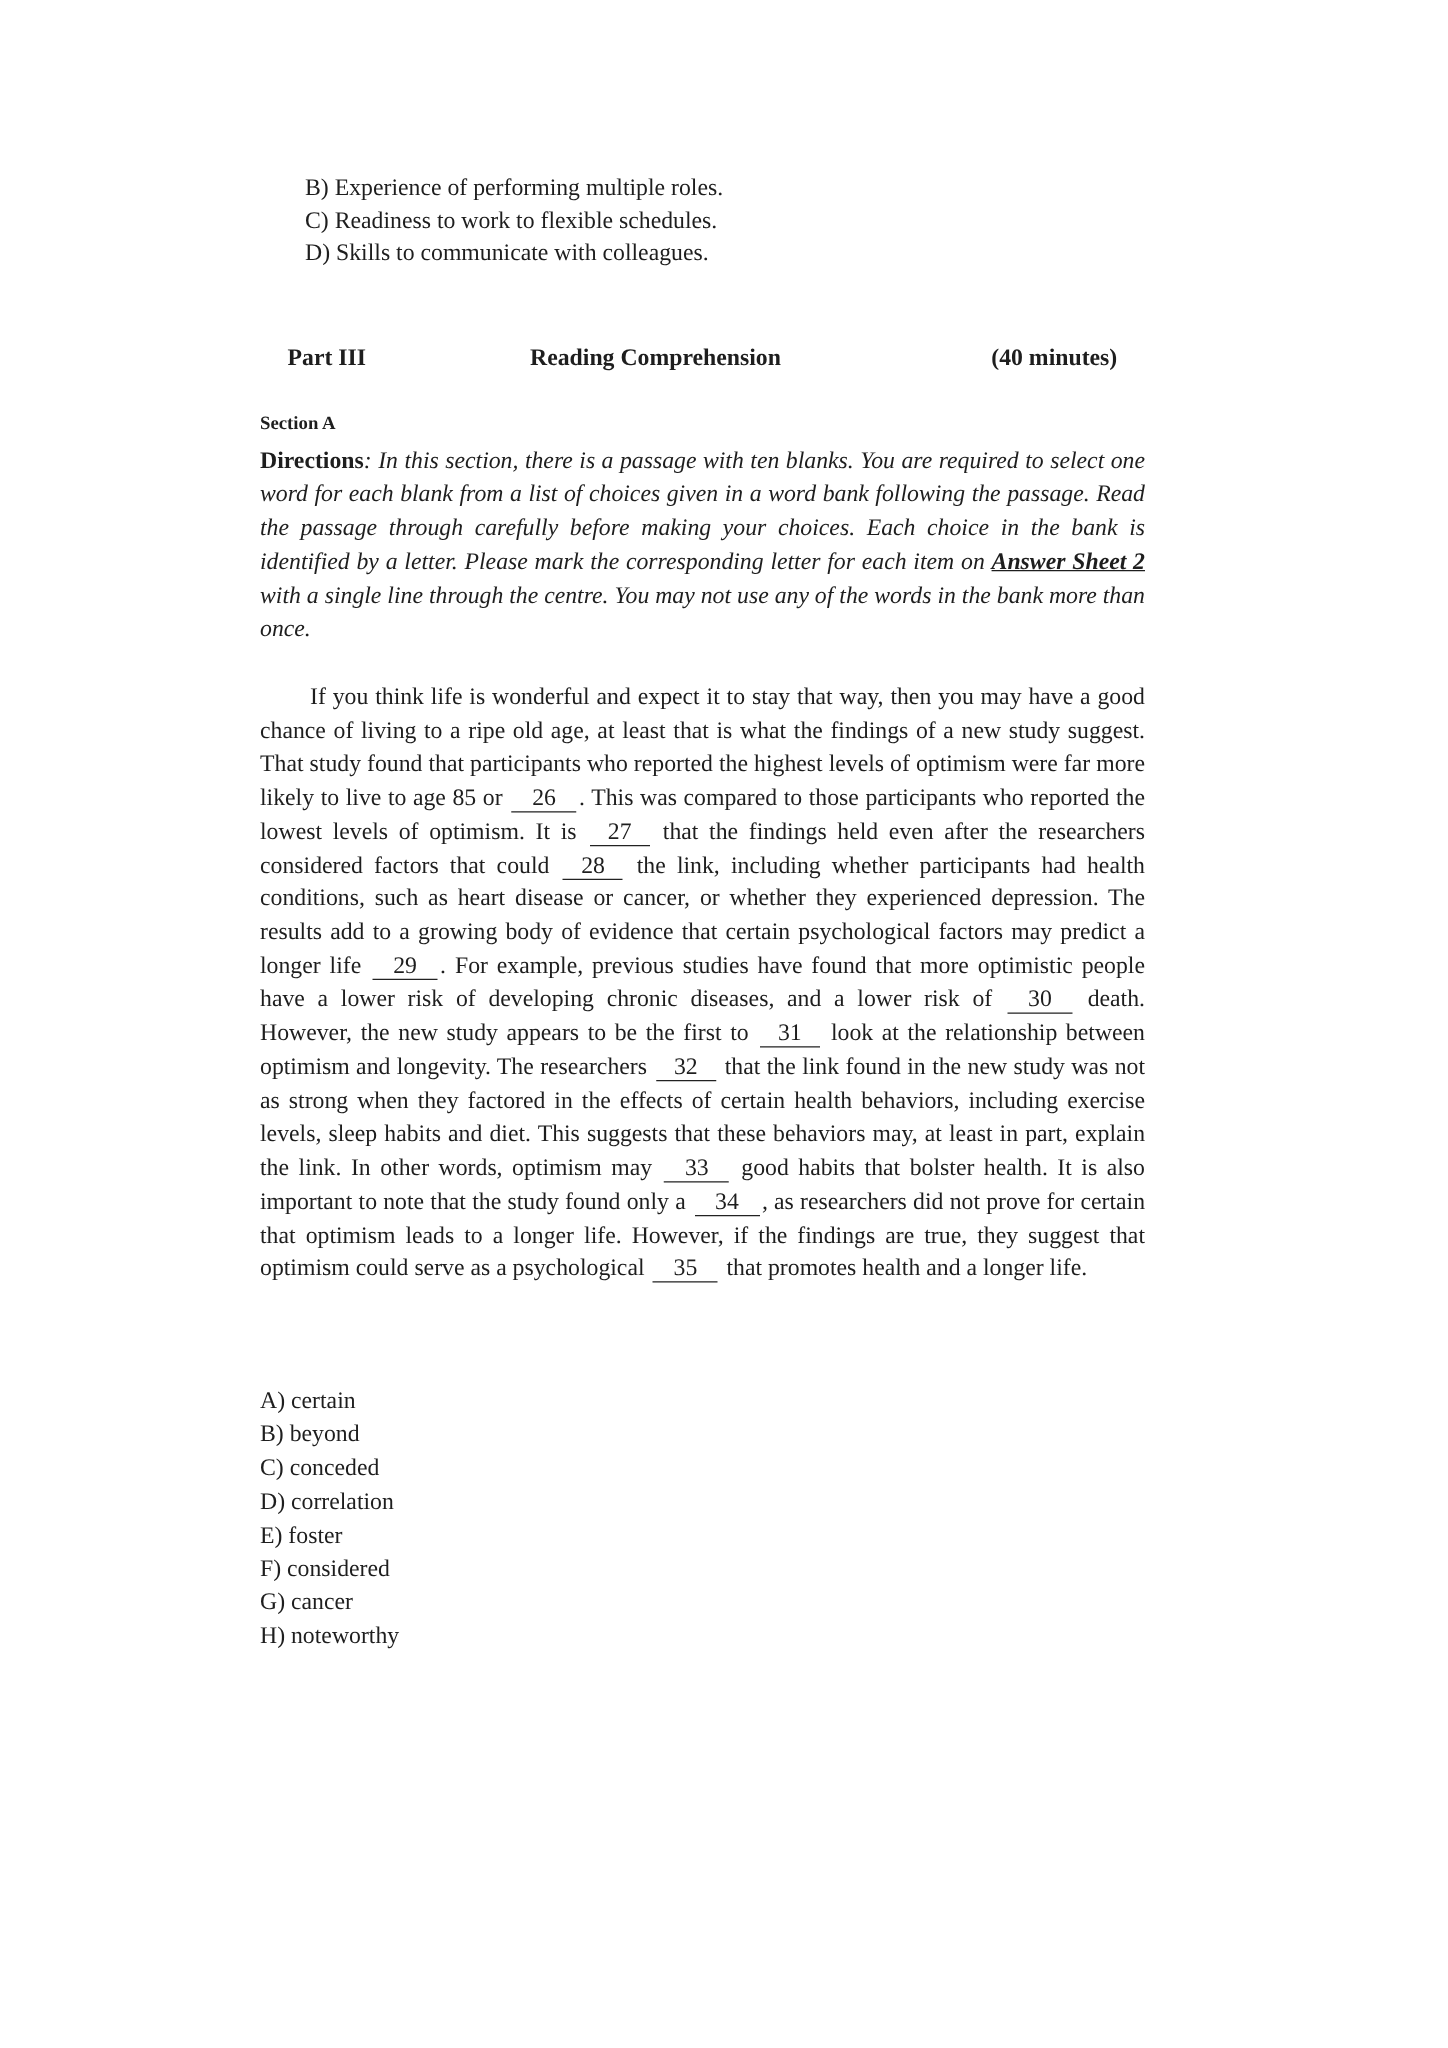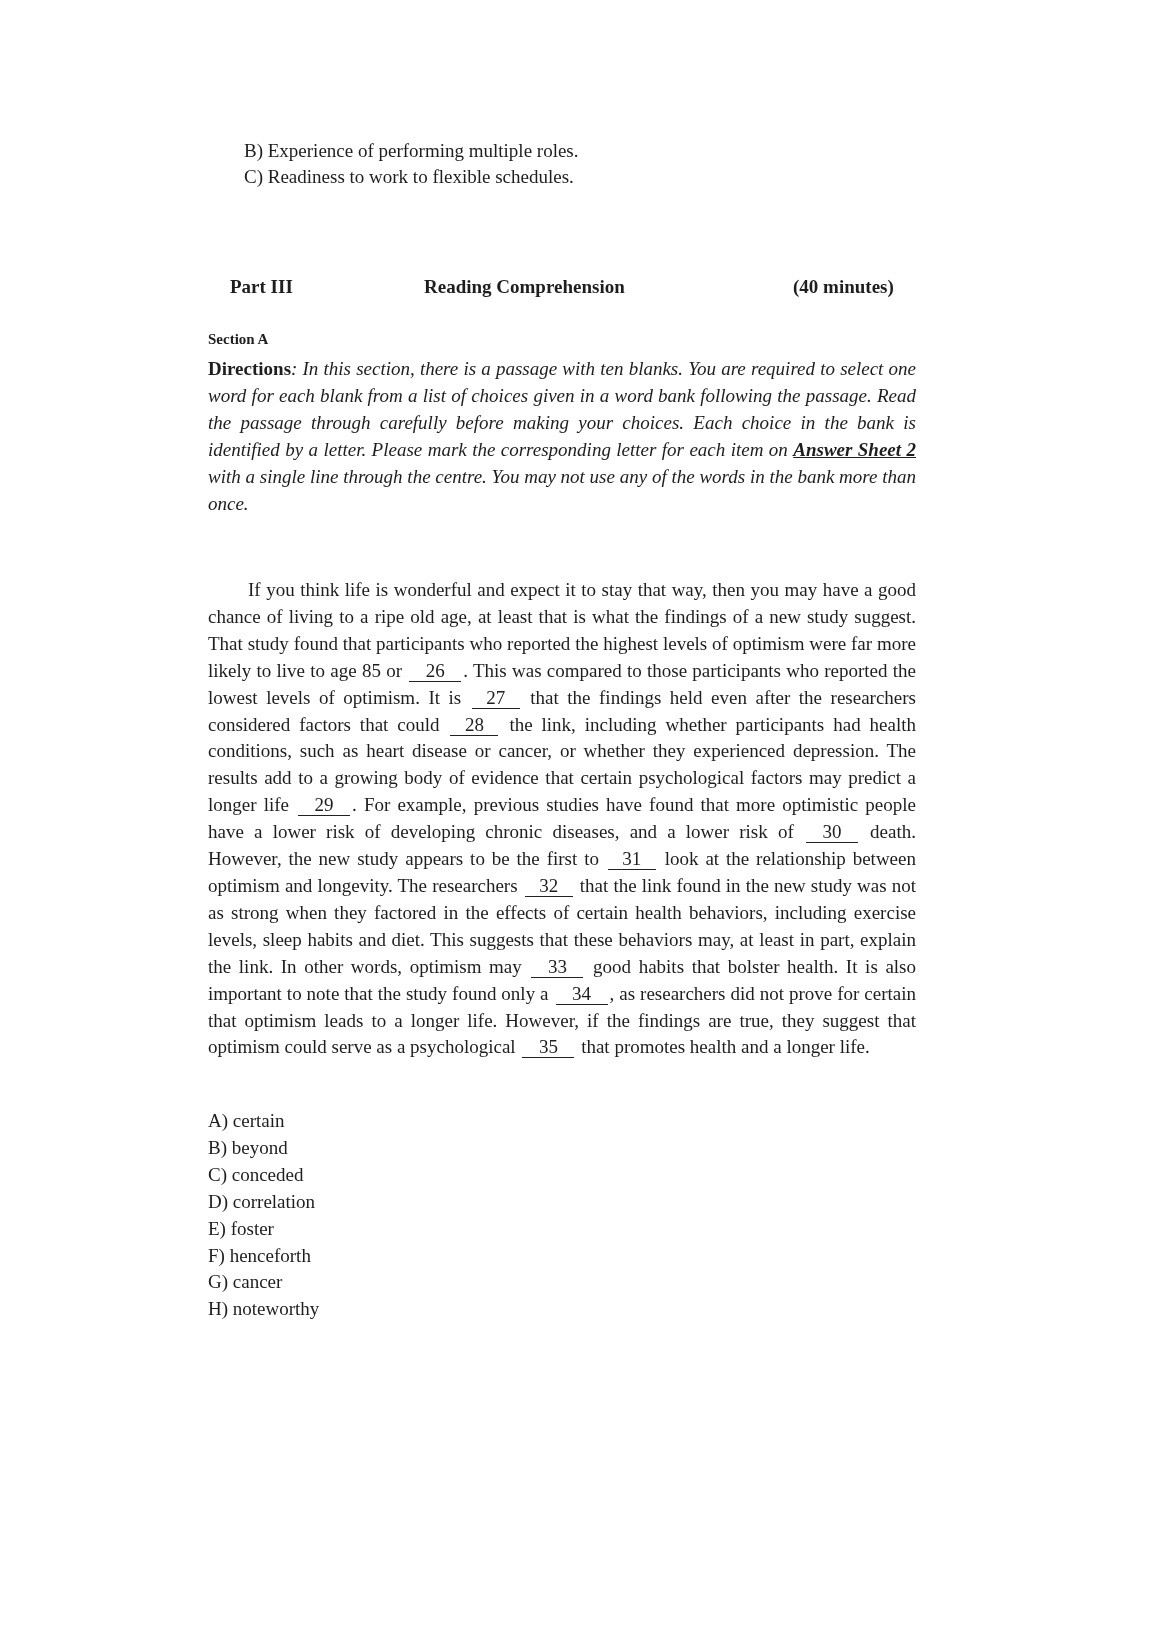--- a/index.html
+++ b/index.html
@@ -9,52 +9,53 @@
   .opt { position: absolute; left: 244px; font-size: 19px; line-height: 27px; }
   .part-row { position: absolute; top: 276px; left: 208px; width: 700px; height: 28px;
               font-size: 19px; font-weight: bold; margin-left: 22px; }
   .part-row span { position: absolute; top: 0; }
   .section-title { position: absolute; left: 208px; top: 331px; font-size: 15px; font-weight: bold; }
   .directions { position: absolute; left: 208px; top: 355px; width: 708px; font-size: 19px;
                 line-height: 27px; text-align: justify; text-align-last: left; }
   .directions .lbl { font-weight: bold; font-style: normal; }
   .directions i b { font-weight: bold; text-decoration: underline; }
   .passage { position: absolute; left: 208px; top: 545px; width: 708px; font-size: 19px;
-             line-height: 26.9px; text-align: justify; text-indent: 40px; margin-top: 32px; }
+             line-height: 26.9px; text-align: justify; text-indent: 40px; }
   .blank { display: inline-block; border-bottom: 1px solid #222; text-align: center;
            text-indent: 0; line-height: 20px; margin: 0 2px; }
   .w46 { width: 48px; }
   .w52 { width: 52px; }
   .bank { position: absolute; left: 208px; top: 1108px; font-size: 19px; line-height: 26.9px; }
   .bank div { white-space: nowrap; }
 </style>
 </head>
 <body>
 
 <div class="page">
 
   <div class="opt" style="top:163px">C) Readiness to work to flexible schedules.</div>
   <div class="opt" style="top:137px">B) Experience of performing multiple roles.</div>
+  <div class="opt" style="top:189px">D) Skills to communicate with colleagues.</div>
 
   <div class="part-row">
     <span style="left:0">Part III</span>
     <span style="left:194px">Reading Comprehension</span>
     <span style="left:563px">(40 minutes)</span>
   </div>
 
   <div class="section-title">Section A</div>
 
   <div class="directions"><span class="lbl">Directions</span><i><span>: In this section, there is a passage with ten blanks. You are required to select one word for each blank from a list of choices given in a word bank following the passage. Read the passage through carefully before making your choices. Each choice in the bank is identified by a letter. Please mark the corresponding letter for each item on </span><b>Answer Sheet 2</b><span> with a single line through the centre. You may not use any of the words in the bank more than once.</span></i></div>
 
   <div class="passage"><span>If you think life is wonderful and expect it to stay that way, then you may have a good chance of living to a ripe old age, at least that is what the findings of a new study suggest. That study found that participants who reported the highest levels of optimism were far more likely to live to age 85 or </span><span class="blank w52">26</span><span>. This was compared to those participants who reported the lowest levels of optimism. It is </span><span class="blank w46">27</span><span> that the findings held even after the researchers considered factors that could </span><span class="blank w46">28</span><span> the link, including whether participants had health conditions, such as heart disease or cancer, or whether they experienced depression. The results add to a growing body of evidence that certain psychological factors may predict a longer life </span><span class="blank w52">29</span><span>. For example, previous studies have found that more optimistic people have a lower risk of developing chronic diseases, and a lower risk of </span><span class="blank w52">30</span><span> death. However, the new study appears to be the first to </span><span class="blank w46">31</span><span> look at the relationship between optimism and longevity. The researchers </span><span class="blank w46">32</span><span> that the link found in the new study was not as strong when they factored in the effects of certain health behaviors, including exercise levels, sleep habits and diet. This suggests that these behaviors may, at least in part, explain the link. In other words, optimism may </span><span class="blank w52">33</span><span> good habits that bolster health. It is also important to note that the study found only a </span><span class="blank w52">34</span><span>, as researchers did not prove for certain that optimism leads to a longer life. However, if the findings are true, they suggest that optimism could serve as a psychological </span><span class="blank w52">35</span><span> that promotes health and a longer life.</span></div>
 
   <div class="bank">
     <div>A) certain</div>
     <div>B) beyond</div>
     <div>C) conceded</div>
     <div>D) correlation</div>
     <div>E) foster</div>
-    <div>F) henceforth</div>
+    <div>F) considered</div>
     <div>G) cancer</div>
     <div>H) noteworthy</div>
   </div>
 
 </div>
 
 </body></html>

